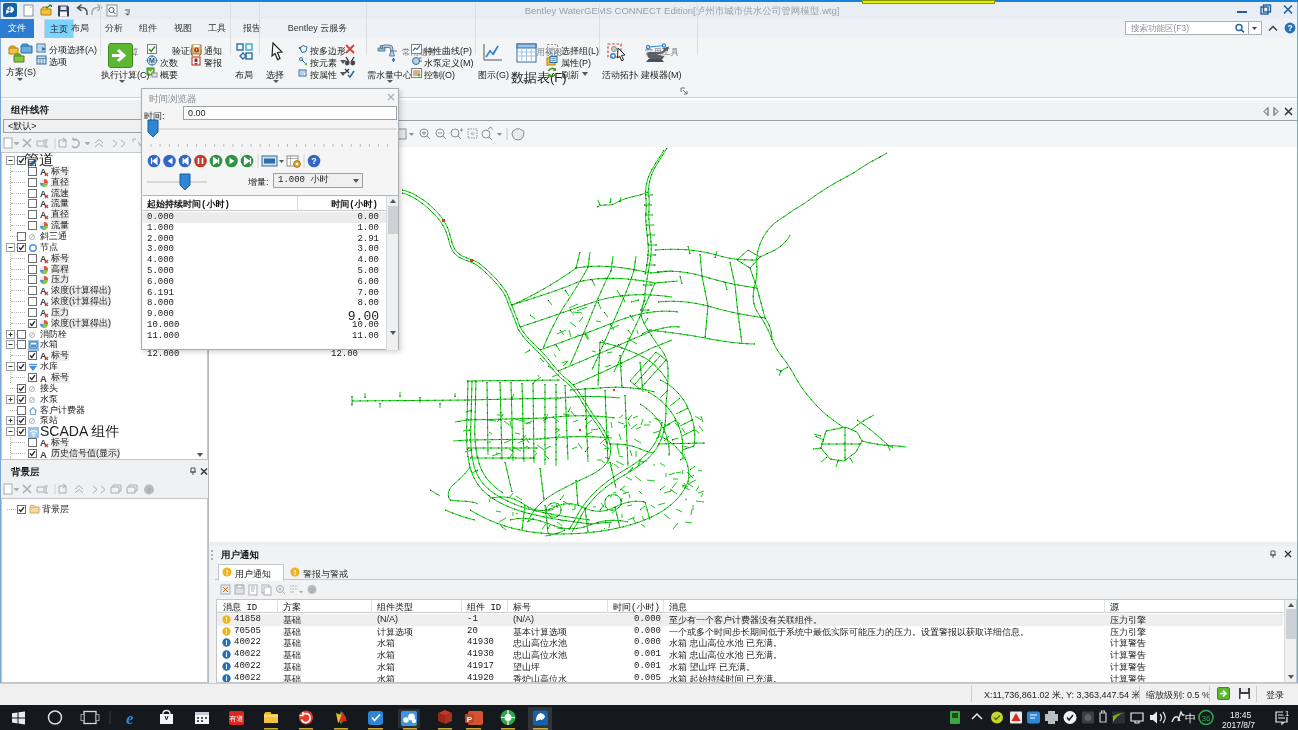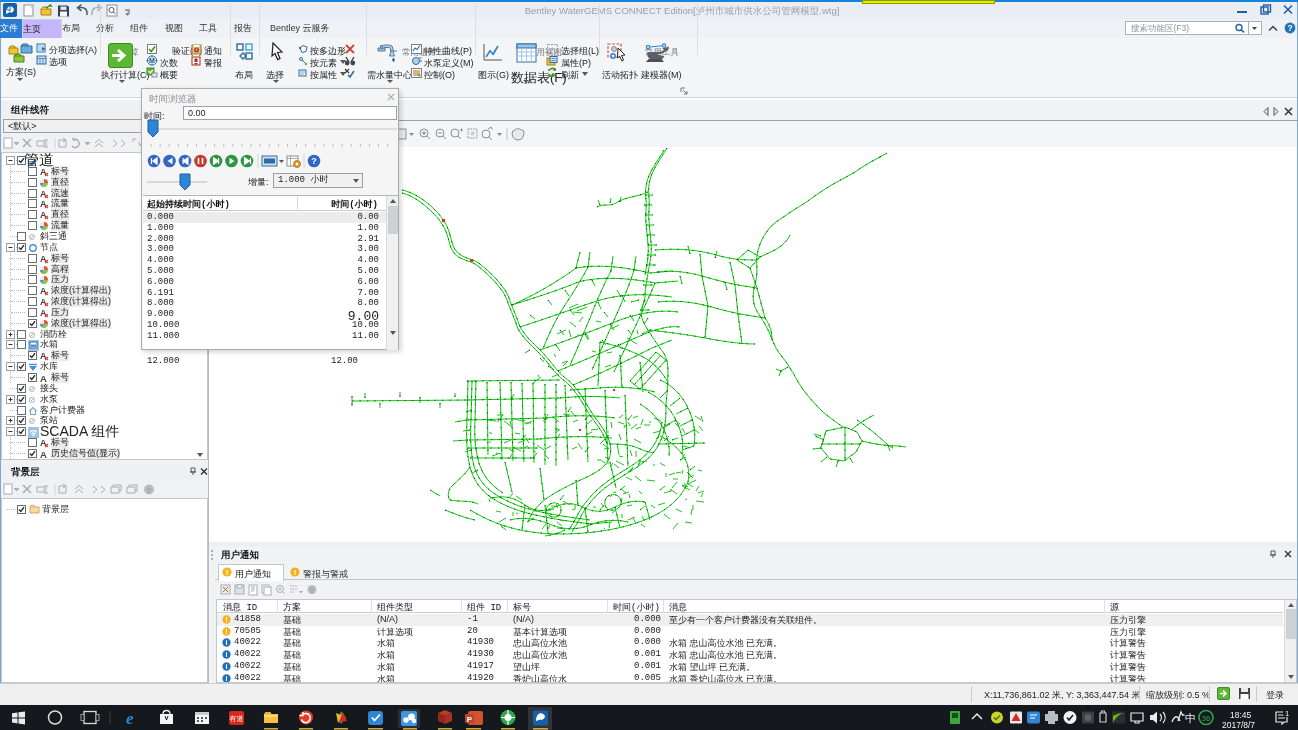--- a/index.html
+++ b/index.html
@@ -5,21 +5,21 @@
 html,body{width:1298px;height:730px;overflow:hidden}
 body{font-family:"Liberation Sans",sans-serif;position:relative;background:#fff;font-size:9px;color:#222}
 .abs{position:absolute}
 
 #topline{left:0;top:0;width:1298px;height:2px;background:#1884d9}
 #yellowbar{left:862px;top:0;width:133px;height:4px;background:#e8ee00;border:1px solid #8a9a00}
 #titlebar{left:1px;top:2px;width:1296px;height:17px;background:#e9eef4}
 #title{left:332px;top:5px;width:700px;text-align:center;color:#9aa0a6;font-size:9.5px}
 #tabrow{left:1px;top:19px;width:1296px;height:19px;background:#eef2f6}
 #ribbon{left:1px;top:38px;width:1296px;height:60px;background:#f4f5f6;border-bottom:1px solid #cfd4d8}
-.tab{position:absolute;top:0;height:19px;line-height:19px;font-size:9.5px;color:#333}
+.tab{position:absolute;top:0;height:19px;line-height:19px;text-align:center;font-size:9.5px;color:#333}
 .gsep{position:absolute;top:3px;height:52px;width:1px;background:#dcdfe2}
 .glabel{position:absolute;top:47px;font-size:8.5px;color:#707478;text-align:center}
 
 #leftcol{left:1px;top:100px;width:208px;height:583px;background:#eff1f3;border-right:1px solid #b7bcc0}
 .phead{position:absolute;left:0;height:16px;background:#eef0f1;font-weight:bold;font-size:9.5px;color:#15181a;padding-left:10px;line-height:16px}
 .treebox{position:absolute;background:#fff;border:1px solid #c3c7ca;overflow:hidden}
 
 #docstrip{left:209px;top:100px;width:1088px;height:21px;background:#f0f2f4;border-bottom:1px solid #9aa0a4}
 #maptools{left:209px;top:121px;width:1088px;height:26px;background:#f4f5f6}
 #canvas{left:209px;top:147px;width:1088px;height:395px;background:#fff}
@@ -64,21 +64,21 @@
 </svg>
 
 <svg class="abs" style="left:1235px;top:4px" width="60" height="12" viewBox="0 0 60 12">
   <path d="M2 8 h10" stroke="#1f5fa0" stroke-width="2"></path>
   <rect x="26" y="3" width="7" height="7" fill="none" stroke="#1f5fa0" stroke-width="1.4"></rect>
   <rect x="28.5" y="1" width="7" height="7" fill="none" stroke="#1f5fa0" stroke-width="1.4"></rect>
   <path d="M49 1.5 l8 8 m0 -8 l-8 8" stroke="#1f5fa0" stroke-width="1.6"></path>
 </svg>
 <div class="abs" id="tabrow"></div>
 <div class="tab" style="left:0px;top:19px;width:34px;background:#2b7cd3;color:#fff;font-size:9px">文件</div>
-<div class="tab" style="left:22px;top:19px;width:40px;background:#c4b5fd;border:1px solid #cfd4d8;border-bottom:none;color:#1a1a1a;font-size:9px">主页</div>
+<div class="tab" style="left:44px;top:19px;width:30px;background:#7dd3fc;border:1px solid #cfd4d8;border-bottom:none;color:#1a1a1a;font-size:9px">主页</div>
 <div class="tab" style="left:62px;width:36px;top:19px;font-size:9px">布局</div>
 <div class="tab" style="left:96px;width:36px;top:19px;font-size:9px">分析</div>
 <div class="tab" style="left:130px;width:36px;top:19px;font-size:9px">组件</div>
 <div class="tab" style="left:165px;width:36px;top:19px;font-size:9px">视图</div>
 <div class="tab" style="left:199px;width:36px;top:19px;font-size:9px">工具</div>
 <div class="tab" style="left:234px;width:36px;top:19px;font-size:9px">报告</div>
 <div class="tab" style="left:270px;width:95px;top:19px;font-size:9px">Bentley 云服务</div>
 
 <div class="abs" style="left:1125px;top:21px;width:124px;height:14px;background:#fff;border:1px solid #aab0b5;color:#8a9096;font-size:8.5px;line-height:13px;padding-left:5px">搜索功能区(F3)</div>
 <svg class="abs" style="left:1234px;top:23px" width="12" height="11" viewBox="0 0 12 11">
@@ -1413,20 +1413,21 @@
       <span style="position:absolute;left:5px;top:1px"><svg width="9" height="9" viewBox="0 0 10 10" style="vertical-align:-1px">
           <circle cx="5" cy="5" r="4.6" fill="#f0b51c"></circle>
           <text x="5" y="8" text-anchor="middle" font-size="8" font-weight="bold" fill="#fff" font-family="Liberation Sans">!</text>
         </svg></span>
       <span style="position:absolute;left:17px;font-family:'Liberation Mono',monospace">70505</span>
       <span style="position:absolute;left:66px">基础</span>
       <span style="position:absolute;left:160px">计算选项</span>
       <span style="position:absolute;left:250px;font-family:'Liberation Mono',monospace">20</span>
       <span style="position:absolute;left:296px">基本计算选项</span>
       <span style="position:absolute;left:396px;width:48px;text-align:right;font-family:'Liberation Mono',monospace">0.000</span>
+      <span style="position:absolute;left:452px">一个或多个时间步长期间低于系统中最低实际可能压力的压力。设置警报以获取详细信息。</span>
       <span style="position:absolute;left:893px">压力引擎</span>
     </div>
     <div class="row" style="left:0;top:37.4px;width:1066px;height:11.7px;font-size:9px">
       <span style="position:absolute;left:5px;top:1px"><svg width="9" height="9" viewBox="0 0 10 10" style="vertical-align:-1px">
           <circle cx="5" cy="5" r="4.6" fill="#2271b9"></circle>
           <text x="5" y="8" text-anchor="middle" font-size="8" font-weight="bold" fill="#fff" font-family="Liberation Sans">i</text>
         </svg></span>
       <span style="position:absolute;left:17px;font-family:'Liberation Mono',monospace">40022</span>
       <span style="position:absolute;left:66px">基础</span>
       <span style="position:absolute;left:160px">水箱</span>
@@ -1468,21 +1469,21 @@
       <span style="position:absolute;left:5px;top:1px"><svg width="9" height="9" viewBox="0 0 10 10" style="vertical-align:-1px">
           <circle cx="5" cy="5" r="4.6" fill="#2271b9"></circle>
           <text x="5" y="8" text-anchor="middle" font-size="8" font-weight="bold" fill="#fff" font-family="Liberation Sans">i</text>
         </svg></span>
       <span style="position:absolute;left:17px;font-family:'Liberation Mono',monospace">40022</span>
       <span style="position:absolute;left:66px">基础</span>
       <span style="position:absolute;left:160px">水箱</span>
       <span style="position:absolute;left:250px;font-family:'Liberation Mono',monospace">41920</span>
       <span style="position:absolute;left:296px">香炉山高位水</span>
       <span style="position:absolute;left:396px;width:48px;text-align:right;font-family:'Liberation Mono',monospace">0.005</span>
-      <span style="position:absolute;left:452px">水箱 香炉山高位水 已充满。</span>
+      <span style="position:absolute;left:452px">水箱 起始持续时间 已充满。</span>
       <span style="position:absolute;left:893px">计算警告</span>
     </div>
     <div style="position:absolute;right:0px;top:0;width:12px;height:82px;background:#f0f0f0;border-left:1px solid #d8dbde">
       <div class="tu" style="position:absolute;top:3px;left:3px"></div>
       <div class="td" style="position:absolute;bottom:3px;left:3px"></div>
       <div style="position:absolute;top:9px;left:1px;width:10px;height:30px;background:#cdd1d5"></div>
     </div>
   </div>
 <div class="abs" id="statusbar"></div>
 <div class="vline" style="left:971px;top:686px;height:16px"></div>
@@ -1720,21 +1721,21 @@
         <span style="position:absolute;right:7px;font-size:13px;font-family:'Liberation Mono',monospace">9.00</span>
       </div>
       <div class="row" style="left:0;top:124px;width:243px;height:10.8px;">
         <span style="position:absolute;left:4px;font-size:9px;font-family:'Liberation Mono',monospace">10.000</span>
         <span style="position:absolute;right:7px;font-size:9px;font-family:'Liberation Mono',monospace">10.00</span>
       </div>
       <div class="row" style="left:0;top:134.8px;width:243px;height:10.8px;">
         <span style="position:absolute;left:4px;font-size:9px;font-family:'Liberation Mono',monospace">11.000</span>
         <span style="position:absolute;right:7px;font-size:9px;font-family:'Liberation Mono',monospace">11.00</span>
       </div>
-      <div class="row" style="left:0;top:160px;width:222px;height:10.8px;">
+      <div class="row" style="left:0;top:153px;width:222px;height:10.8px;">
         <span style="position:absolute;left:4px;font-size:9px;font-family:'Liberation Mono',monospace">12.000</span>
         <span style="position:absolute;right:7px;font-size:9px;font-family:'Liberation Mono',monospace">12.00</span>
       </div>
       <div style="position:absolute;right:0px;top:0;width:12px;height:154px;background:#f0f0f0;border-left:1px solid #d8dbde">
         <div class="tu" style="position:absolute;top:3px;left:3px"></div>
         <div class="td" style="position:absolute;bottom:15px;left:3px"></div>
         <div style="position:absolute;top:10px;left:1px;width:10px;height:28px;background:#cdd1d5"></div>
       </div>
     </div>
 </div>

